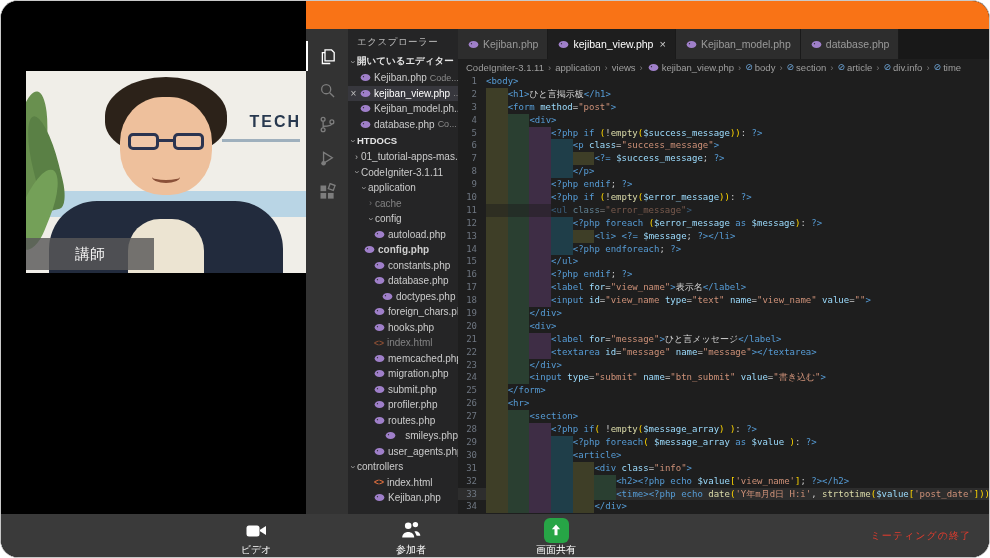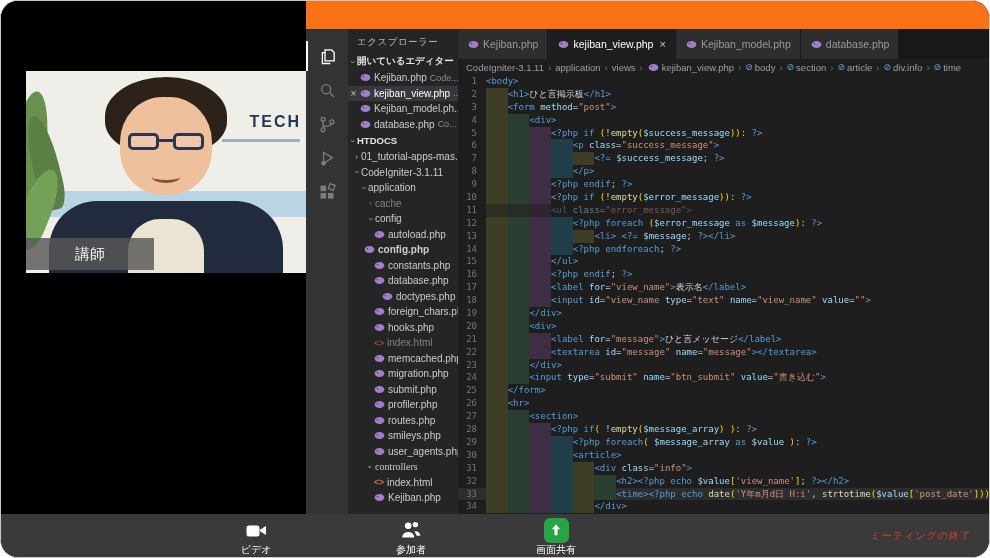--- a/index.html
+++ b/index.html
@@ -367,39 +367,39 @@
           </div>
           <div class="tree-row" style="padding-left: 25px;">
             <span class="fileicon">
               <svg width="11" height="9" viewBox="0 0 12 9">
                 <ellipse cx="6" cy="4.5" rx="5.3" ry="3.9" fill="#9f7fc9"></ellipse>
                 <circle cx="3.8" cy="3.6" r="0.7" fill="#2d2d2d"></circle>
               </svg>
             </span>
             <span>routes.php</span>
           </div>
-          <div class="tree-row" style="padding-left: 25px;">
+          <div class="tree-row" style="padding-left: 36px; justify-content: space-between;">
             <span class="fileicon">
               <svg width="11" height="9" viewBox="0 0 12 9">
                 <ellipse cx="6" cy="4.5" rx="5.3" ry="3.9" fill="#9f7fc9"></ellipse>
                 <circle cx="3.8" cy="3.6" r="0.7" fill="#2d2d2d"></circle>
               </svg>
             </span>
             <span>smileys.php</span>
           </div>
           <div class="tree-row" style="padding-left: 25px;">
             <span class="fileicon">
               <svg width="11" height="9" viewBox="0 0 12 9">
                 <ellipse cx="6" cy="4.5" rx="5.3" ry="3.9" fill="#9f7fc9"></ellipse>
                 <circle cx="3.8" cy="3.6" r="0.7" fill="#2d2d2d"></circle>
               </svg>
             </span>
             <span>user_agents.php</span>
           </div>
-          <div class="tree-row" style="padding-left: 18px; font-family: Liberation Serif, serif;">
+          <div class="tree-row" style="">
             <span class="chev down">›</span>
             <span>controllers</span>
           </div>
           <div class="tree-row" style="padding-left: 25px;">
             <span class="htmlicon">&lt;&gt;</span>
             <span>index.html</span>
           </div>
           <div class="tree-row" style="padding-left: 25px;">
             <span class="fileicon">
               <svg width="11" height="9" viewBox="0 0 12 9">

